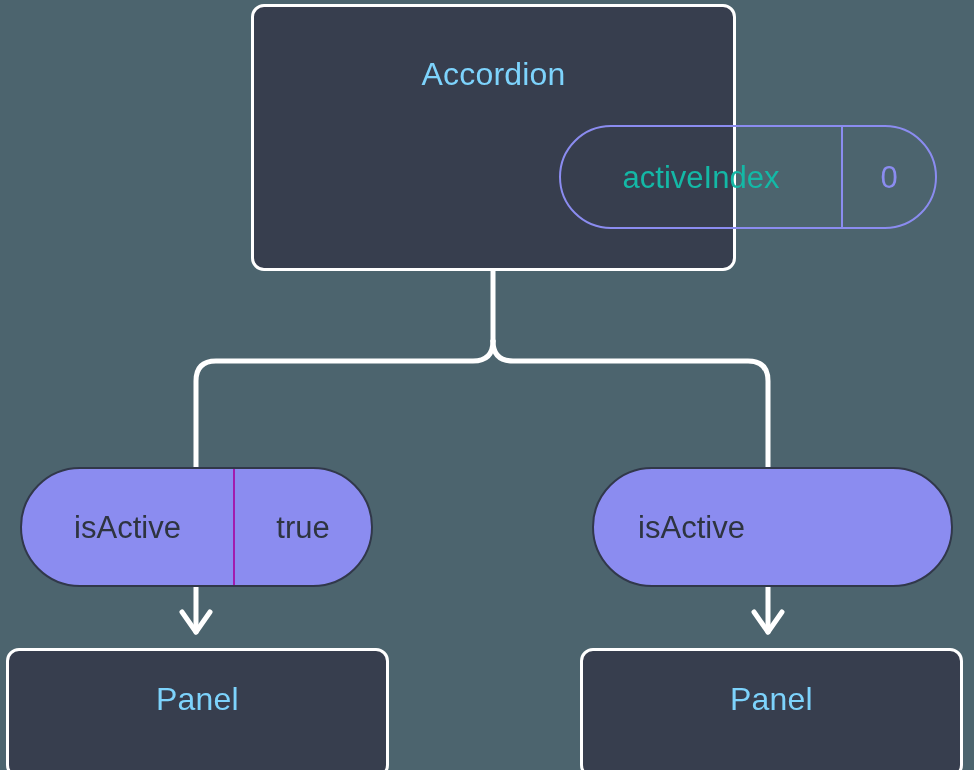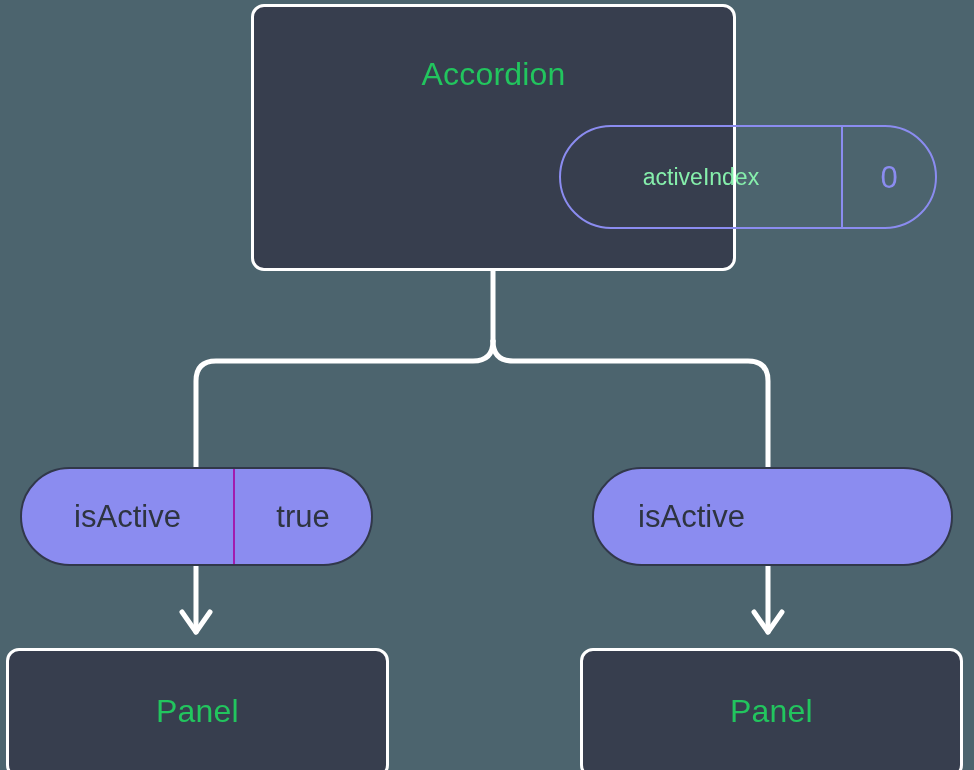--- a/index.html
+++ b/index.html
@@ -48,21 +48,21 @@
     position: absolute;
     box-sizing: border-box;
     background: #373e4e;
     border: 3px solid #ffffff;
     border-radius: 13px;
     display: flex;
     flex-direction: column;
     align-items: center;
   }
   .box-title {
-    color: #22c55e;
+    color: #7dd3fc;
     font-size: 32px;
     font-weight: 400;
     letter-spacing: 0.2px;
     line-height: 1;
     white-space: nowrap;
     text-align: right;
   }
 
   #accordion-box {
     left: 251px;
@@ -75,21 +75,21 @@
     margin-top: 51px;
   }
 
   .panel-box {
     top: 648px;
     width: 383px;
     height: 130px;
     justify-content: flex-start;
   }
   .panel-box .box-title {
-    margin-top: 44px;
+    margin-top: 32px;
   }
   #panel-box-left  { left: 6px; }
   #panel-box-right { left: 580px; }
 
   
   .pill {
     position: absolute;
     box-sizing: border-box;
     display: flex;
     align-items: stretch;
@@ -109,36 +109,36 @@
   #active-index-pill {
     left: 305px;
     top: 118px;
     width: 378px;
     height: 104px;
     border: 2px solid #8b8cf0;
     background: transparent;
   }
   #active-index-pill .pill-key {
     width: 280px;
-    color: #86efac;
-    font-size: 23px;
+    color: #14b8a6;
+    font-size: 31px;
     border-right: 2px solid #8b8cf0;
   }
   #active-index-pill .pill-val {
     flex: 1;
     color: #8b8cf0;
     font-size: 31px;
   }
 
   
   .prop-pill {
     border: 2px solid #31384a;
     background: #8b8cf0;
     top: 467px;
-    height: 99px;
+    height: 120px;
   }
   .prop-pill .pill-key,
   .prop-pill .prop-pill-val {
     color: #2e3440;
     font-size: 31px;
   }
   .prop-pill .prop-pill-val {
     display: flex;
     align-items: center;
     justify-content: center;

